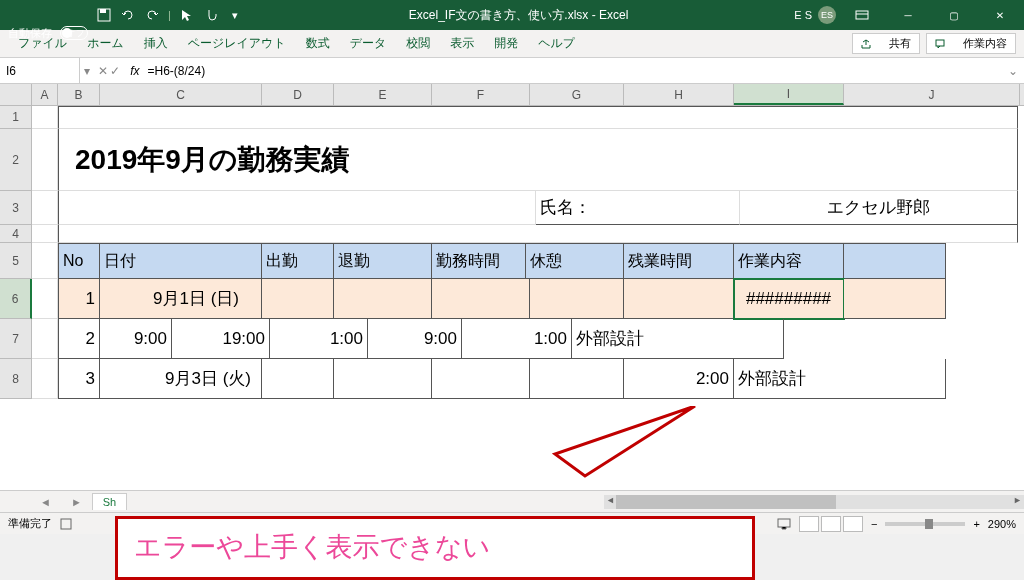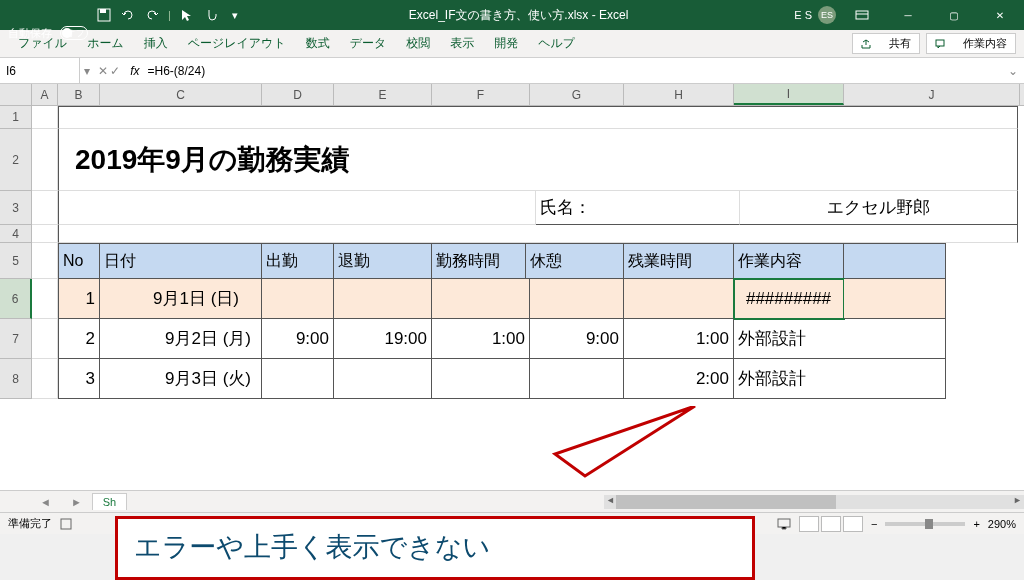--- a/index.html
+++ b/index.html
@@ -50,21 +50,21 @@
 .r5 { height: 36px; } .r6 { height: 40px; } .r7 { height: 40px; } .r8 { height: 40px; }
 
 .title-text { font-size: 28px; font-weight: 700; padding-left: 12px; }
 .hdr-bg { background: #c5d9f1; }
 .row6-bg { background: #fde9d9; }
 .sel-cell { outline: 2px solid #1a7a3e; outline-offset: -1px; }
 .num-r { justify-content: flex-end; }
 
 .callout { position: absolute; left: 115px; bottom: 0; width: 640px; height: 134px; z-index: 10; }
 .callout-box { background: #fff; border: 3px solid #c00000; padding: 10px 16px; position: absolute; bottom: 0; left: 0; right: 0; }
-.callout-text { color: #0c4a6e; font-size: 27px; font-weight: 400; line-height: 1.4; }
+.callout-text { color: #ec4899; font-size: 27px; font-weight: 400; line-height: 1.4; }
 .callout-pointer { position: absolute; top: -40px; right: 40px; }
 
 .sheet-tabs { height: 22px; background: #f3f2f1; border-top: 1px solid #ccc; display: flex; align-items: center; font-size: 11px; padding-left: 40px; }
 .sheet-tab { padding: 2px 10px; background: #fff; border: 1px solid #ccc; border-bottom: none; color: #1a7a3e; }
 .hscroll { margin-left: auto; width: 420px; height: 14px; background: #e0e0e0; position: relative; }
 .hscroll-thumb { position: absolute; left: 12px; width: 220px; height: 100%; background: #c0c0c0; }
 
 .statusbar { height: 22px; background: #f3f2f1; border-top: 1px solid #ccc; display: flex; align-items: center; font-size: 11px; padding: 0 8px; }
 .status-right { margin-left: auto; display: flex; align-items: center; gap: 8px; }
 .view-btns { display: flex; gap: 2px; }
@@ -233,21 +233,20 @@
       <div class="cell col-F r6 row6-bg bb br"></div>
       <div class="cell col-G r6 row6-bg bb br"></div>
       <div class="cell col-H r6 row6-bg bb br"></div>
       <div class="cell col-I r6 row6-bg bb br sel-cell" style="font-size:17px;justify-content:center">#########</div>
       <div class="cell col-J r6 row6-bg bb" style="width:102px;border-right:1px solid #555"></div>
     </div>
     <div class="row r7">
       <div class="row-h r7">7</div>
       <div class="cell col-A r7"></div>
       <div class="cell col-B r7 bl bb br num-r" style="font-size:17px">2</div>
-      <div class="cell col-C r7 bb br num-r" style="font-size:17px;padding-right:10px">9月2日 (月)</div>
       <div class="cell col-D r7 bb br num-r" style="font-size:17px">9:00</div>
       <div class="cell col-E r7 bb br num-r" style="font-size:17px">19:00</div>
       <div class="cell col-F r7 bb br num-r" style="font-size:17px">1:00</div>
       <div class="cell col-G r7 bb br num-r" style="font-size:17px">9:00</div>
       <div class="cell col-H r7 bb br num-r" style="font-size:17px">1:00</div>
       <div class="cell r7 bb" style="font-size:17px;width:212px;border-right:1px solid #555">外部設計</div>
     </div>
     <div class="row r8">
       <div class="row-h r8">8</div>
       <div class="cell col-A r8"></div>

